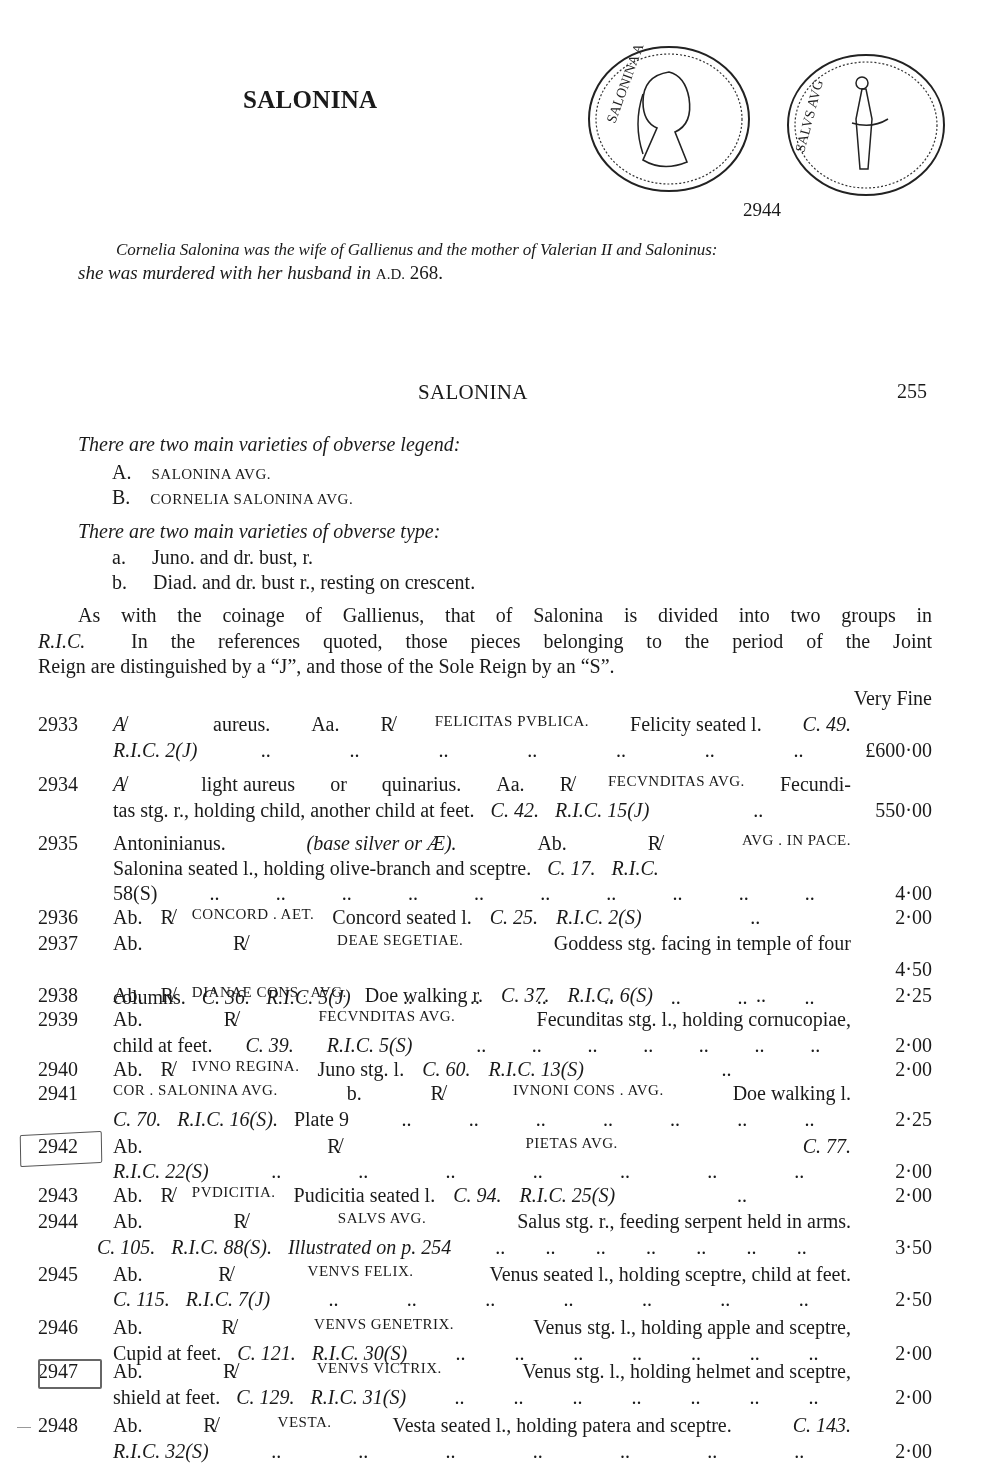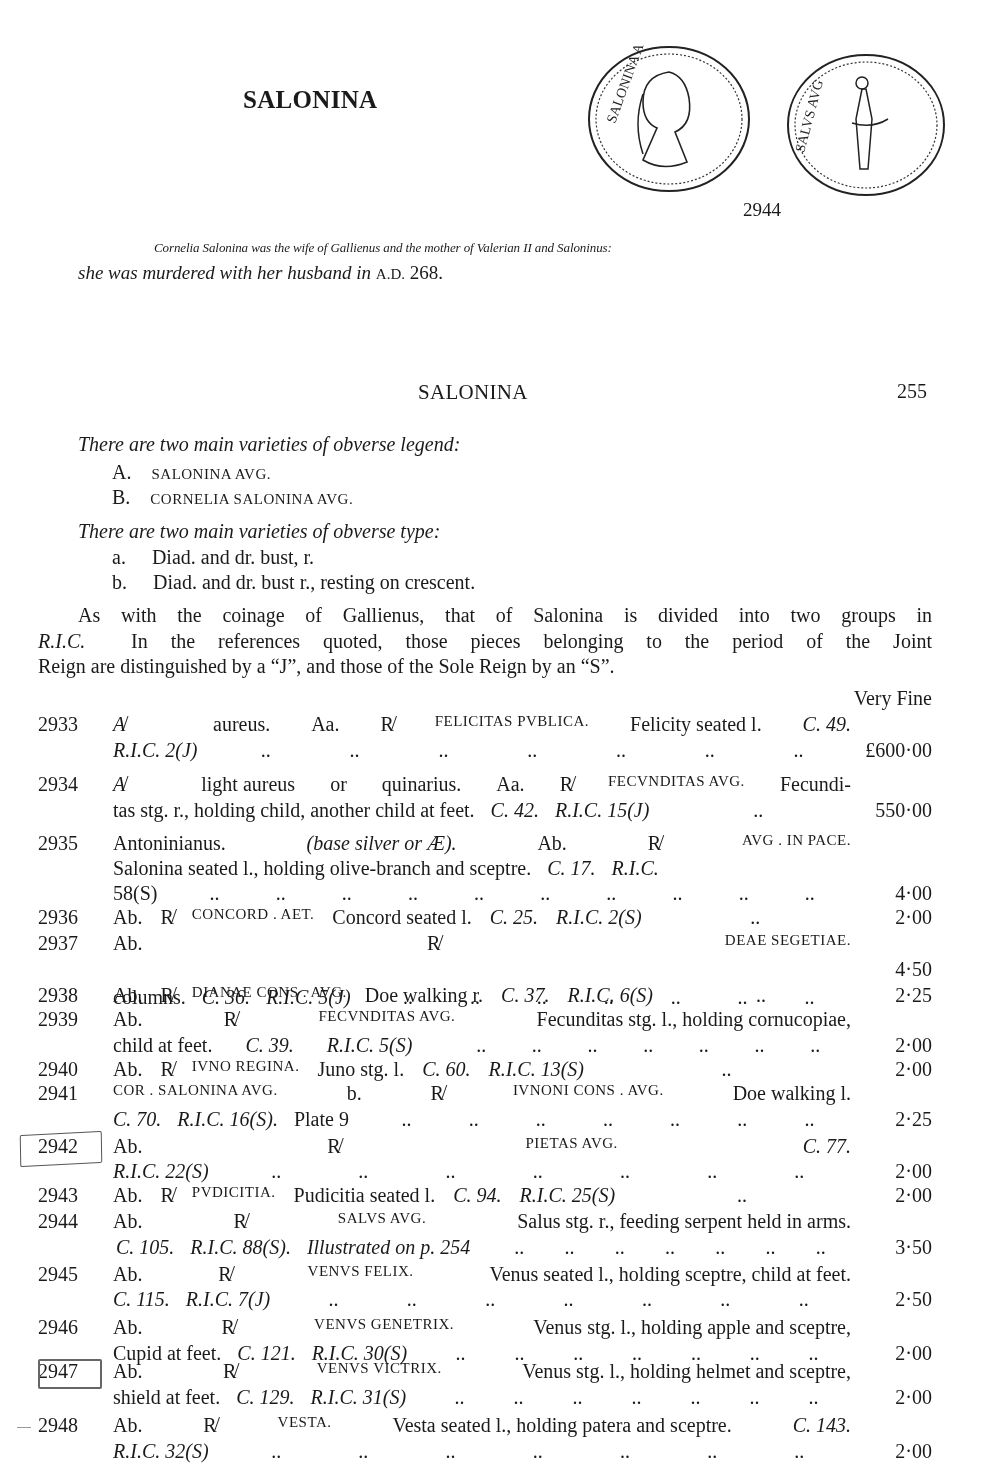--- a/index.html
+++ b/index.html
@@ -11,21 +11,21 @@
   .abs { position: absolute; }
   .sc { font-size: 15px; letter-spacing: 0.5px; text-transform: uppercase; }
   .it { font-style: italic; }
   .bold { font-weight: normal; }
 
   
   #top-title { left: 243px; top: 86px; font-size: 25px; font-weight: bold; letter-spacing: 0.3px; }
   #coin-obverse { left: 585px; top: 44px; width: 168px; height: 150px; }
   #coin-reverse { left: 782px; top: 53px; width: 168px; height: 145px; }
   #coin-caption { left: 743px; top: 199px; font-size: 19px; }
-  #intro-line1 { left: 116px; top: 240px; font-size: 13px; font-style: italic; letter-spacing: -0.1px; margin-left: 38px; }
+  #intro-line1 { left: 116px; top: 240px; font-size: 17px; font-style: italic; letter-spacing: -0.1px; }
   #intro-line2 { left: 78px; top: 262px; font-size: 19px; font-style: italic; }
 
   
   #run-head { left: 418px; top: 380px; font-size: 21px; letter-spacing: 0.3px; }
   #page-num { left: 897px; top: 380px; font-size: 20px; }
 
   .line { position: absolute; font-size: 20px; white-space: nowrap; }
   .num { position: absolute; left: 38px; font-size: 20px; }
   .price { position: absolute; right: 73px; font-size: 20px; text-align: right; }
   .box1 { position: absolute; left: 20px; top: 1133px; width: 80px; height: 30px;
@@ -62,21 +62,21 @@
 <div id="intro-line2" class="abs"><span>she was murdered with her husband in </span><span style="font-style:normal;font-size:15px;">A.D.</span><span style="font-style:normal;"> 268.</span></div>
 
 <div id="run-head" class="abs">SALONINA</div>
 <div id="page-num" class="abs">255</div>
 
 <div class="line it" style="left:78px;top:433px;">There are two main varieties of obverse legend:</div>
 <div class="line" style="left:112px;top:461px;"><span>A.</span><span class="sc" style="margin-left:20px;">SALONINA AVG.</span></div>
 <div class="line" style="left:112px;top:486px;"><span>B.</span><span class="sc" style="margin-left:20px;">CORNELIA SALONINA AVG.</span></div>
 
 <div class="line it" style="left:78px;top:520px;">There are two main varieties of obverse type:</div>
-<div class="line" style="left:112px;top:546px;"><span>a.</span><span style="margin-left:26px;">Diad. and dr. bust, r.</span></div>
+<div class="line" style="left:112px;top:546px;"><span>a.</span><span style="margin-left:26px;">Juno. and dr. bust, r.</span></div>
 <div class="line" style="left:112px;top:571px;"><span>b.</span><span style="margin-left:26px;">Diad. and dr. bust r., resting on crescent.</span></div>
 
 <div class="line" style="left:78px;top:604px;width:854px;text-align:justify;text-align-last:justify;">As with the coinage of Gallienus, that of Salonina is divided into two groups in</div>
 <div class="line" style="left:38px;top:630px;width:894px;text-align:justify;text-align-last:justify;"><span class="it">R.I.C.</span>&nbsp;&nbsp;<span>In the references quoted, those pieces belonging to the period of the Joint</span></div>
 <div class="line" style="left:38px;top:655px;">Reign are distinguished by a “J”, and those of the Sole Reign by an “S”.</div>
 
 <div class="line bold" style="right:73px;top:687px;">Very Fine</div>
 
 <div id="entries">
     <div class="num" style="top: 713px;">2933</div>
@@ -164,20 +164,21 @@
       <span style="flex: 1 1 0%; display: flex; justify-content: space-around; padding: 0px 8px;">
         <span>..</span>
       </span>
     </div>
     <div class="price" style="top: 906px;">2·00</div>
     <div class="num" style="top: 932px;">2937</div>
     <div class="line" style="left: 113px; top: 932px; width: 738px; display: flex; justify-content: space-between;">
       <span>Ab.</span>
       <span>R̸</span>
       <span class="sc">DEAE SEGETIAE.</span>
+      <span>Goddess stg. facing in temple of four</span>
     </div>
     <div class="line" style="left: 113px; top: 986px; width: 738px; display: flex; gap: 16px;">
       <span>columns.</span>
       <span class="it">C. 36.</span>
       <span class="it">R.I.C. 5(J)</span>
       <span style="flex: 1 1 0%; display: flex; justify-content: space-around; padding: 0px 8px;">
         <span>..</span>
         <span>..</span>
         <span>..</span>
         <span>..</span>
@@ -291,21 +292,21 @@
       </span>
     </div>
     <div class="price" style="top: 1184px;">2·00</div>
     <div class="num" style="top: 1210px;">2944</div>
     <div class="line" style="left: 113px; top: 1210px; width: 738px; display: flex; justify-content: space-between;">
       <span>Ab.</span>
       <span>R̸</span>
       <span class="sc">SALVS AVG.</span>
       <span>Salus stg. r., feeding serpent held in arms.</span>
     </div>
-    <div class="line" style="left: 116px; top: 1236px; width: 738px; display: flex; gap: 16px;">
+    <div class="line" style="left: 97px; top: 1236px; width: 738px; display: flex; gap: 16px;">
       <span class="it">C. 105.</span>
       <span class="it">R.I.C. 88(S).</span>
       <span class="it">Illustrated on p. 254</span>
       <span style="flex: 1 1 0%; display: flex; justify-content: space-around; padding: 0px 8px;">
         <span>..</span>
         <span>..</span>
         <span>..</span>
         <span>..</span>
         <span>..</span>
         <span>..</span>

